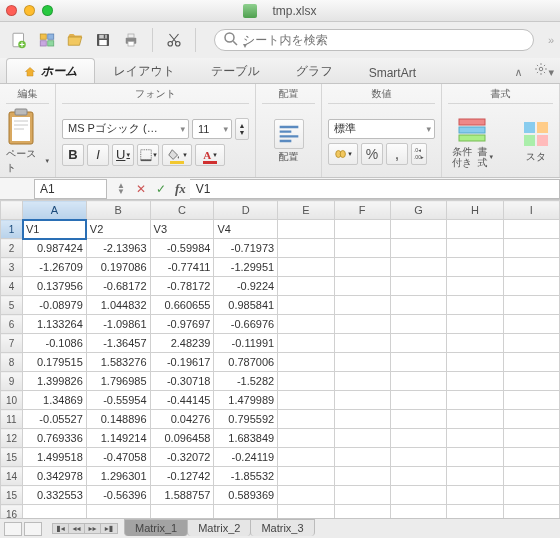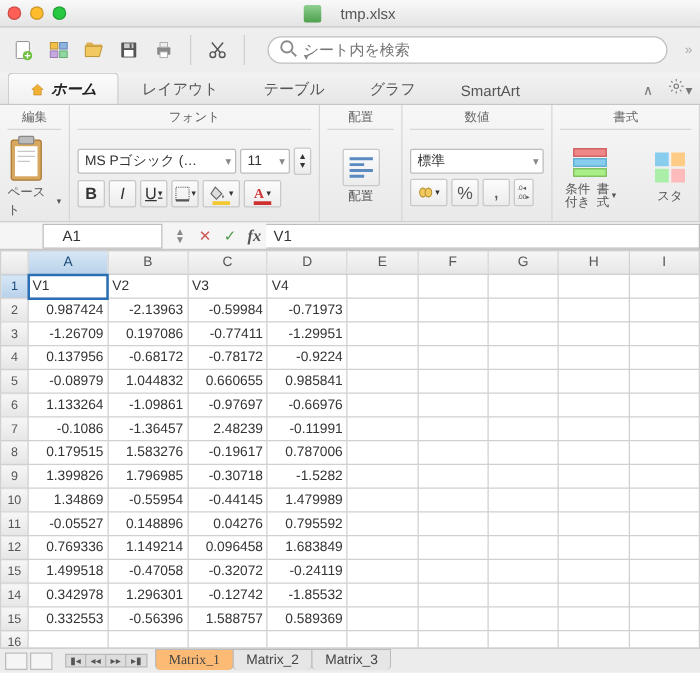--- a/index.html
+++ b/index.html
@@ -46,21 +46,21 @@
   .combo::after{content:"▾"; position:absolute; right:3px; font-size:9px; color:#888;}
   .ico-btn{ width:22px; height:22px; border:1px solid #c8c8c8; background:linear-gradient(#fcfcfc,#ececec); border-radius:2px; display:flex; align-items:center; justify-content:center; font-size:13px;}
   .ico-btn.wide{width:30px; font-size:11px;}
   .ico-btn svg{width:14px;height:14px;}
   .big-btn{ display:flex; flex-direction:column; align-items:center; gap:1px; padding:0 2px;}
   .big-btn .icon-lg{width:30px;height:30px; border:1px solid #c8c8c8; background:linear-gradient(#fcfcfc,#ececec); border-radius:2px; display:flex; align-items:center; justify-content:center;}
   .cut-edge{position:relative;}
   
   
   .fbar{ height:22px; background:#f5f5f5; border-bottom:1px solid #c5c5c5; display:flex; align-items:center;}
-  .namebox{ width:96px; height:20px; border:1px solid #bcbcbc; background:#fff; margin:0 4px 0 34px; padding:0 15px; font-size:12px; display:flex; align-items:center;}
+  .namebox{ width:73px; height:20px; border:1px solid #bcbcbc; background:#fff; margin:0 4px 0 34px; padding:0 5px; font-size:12px; display:flex; align-items:center;}
   .fbar .fbtn{ width:20px; height:18px; display:flex; align-items:center; justify-content:center; color:#888; font-size:12px;}
   .fbar .fbtn.ok{color:#4a9a4a;} .fbar .fbtn.cancel{color:#c55;}
   .fbar .fx{font-style:italic; font-family:serif; font-size:13px; color:#555; padding:0 4px;font-weight:bold;}
   .formula{ flex:1; height:20px; border:1px solid #bcbcbc; border-left:none; background:#fff; padding:0 6px; font-size:12px; display:flex; align-items:center;}
   
   
   .sheet{ position:relative; background:#fff;}
   table{ border-collapse:collapse; table-layout:fixed;}
   th,td{ border:1px solid #d0d0d0; height:19px; font-size:11px; overflow:hidden; white-space:nowrap;}
   .corner{ width:24px; background:linear-gradient(#f6f6f6,#e6e6e6);}
@@ -73,21 +73,21 @@
   td.cell.active{ outline:2px solid #2a6fb5; outline-offset:-1px; background:#fff;}
   
   
   .sheetbar{ position:absolute; bottom:0; left:0; right:0; height:20px; background:#ececec; border-top:1px solid #c5c5c5; display:flex; align-items:center; font-size:10px;}
   .viewbtns{ display:flex; gap:2px; padding:0 4px;}
   .viewbtns .vb{width:18px;height:14px; border:1px solid #bbb; background:#f5f5f5;}
   .navarrows{ display:flex; margin:0 6px; background:#ddd; border:1px solid #bbb;}
   .navarrows span{ width:16px; text-align:center; font-size:8px; border-right:1px solid #bbb; color:#555;}
   .navarrows span:last-child{border:none;}
   .stab{ padding:2px 10px; background:#fff; border:1px solid #bbb; border-bottom:none; margin-right:-1px; border-radius:0 0 4px 4px; transform:translateY(-1px); font-size:11px; color:#444;}
-  .stab.active{ background:#fdba74; font-weight:normal; z-index:2;font-family:Liberation Serif, serif;}
+  .stab.active{ background:#a3a3a3; font-weight:normal; z-index:2;}
   .stab:not(.active){ background:#e6e6e6;}
 </style>
 </head>
 <body>
 
 <div class="titlebar">
   <div class="traffic">
     <div class="dot red"></div>
     <div class="dot yellow"></div>
     <div class="dot green"></div>

